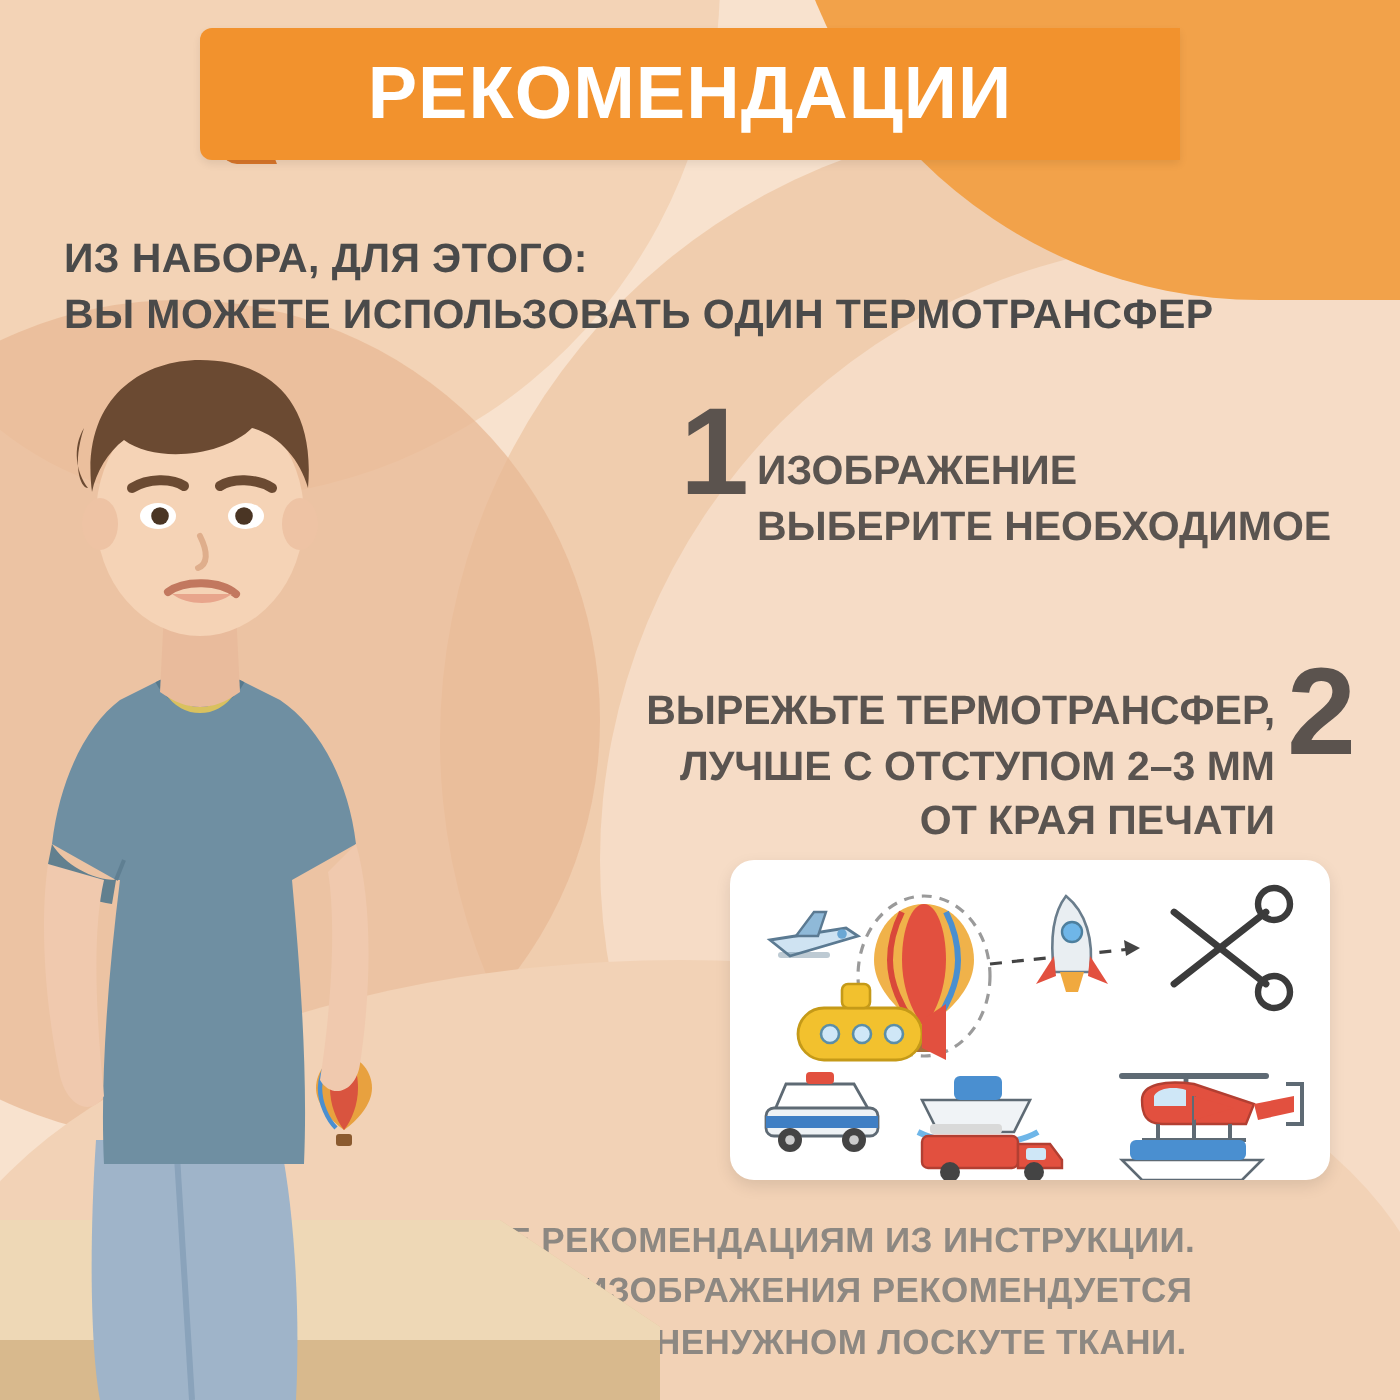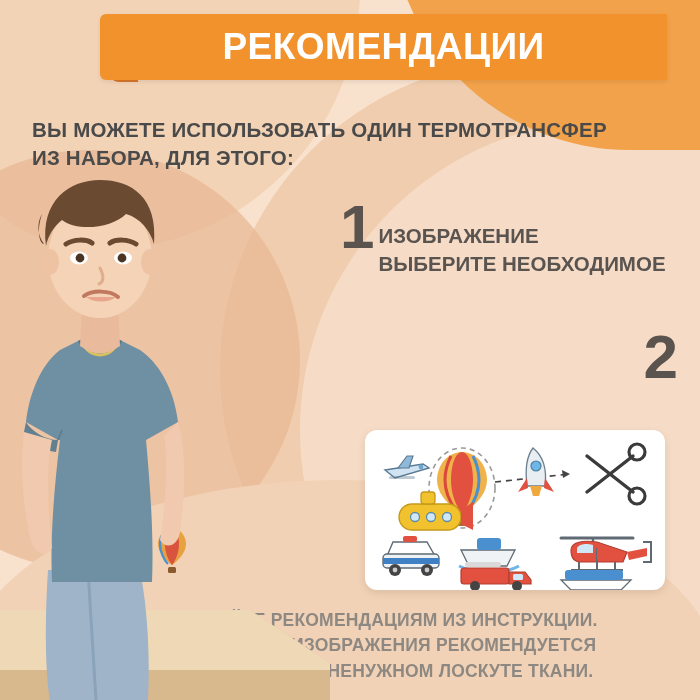--- a/index.html
+++ b/index.html
@@ -81,21 +81,21 @@
     height: 400px;
     background: #f2d2b6;
     border-radius: 50% 50% 0 0;
   }
 
   
   .ribbon {
     position: absolute;
     left: 100px;
     top: 14px;
-    width: 567px;
+    width: 490px;
     height: 66px;
     background: #f2922d;
     border-radius: 6px 0 0 6px;
     display: flex;
     align-items: center;
     justify-content: center;
     box-shadow: 0 2px 4px rgba(0,0,0,.08);
   }
   .ribbon-title {
     color: #ffffff;
@@ -236,33 +236,38 @@
   <div class="blob-left-mid"></div>
   <div class="blob-bottom"></div>
   <div class="blob-orange-right"></div>
 
   <div class="ribbon-tail"></div>
   <div class="ribbon">
     <div class="ribbon-title">Рекомендации</div>
   </div>
 
   <div class="intro">
+    <div>из набора, для этого:</div>
     <div>Вы можете использовать один термотрансфер</div>
-    <div>из набора, для этого:</div>
   </div>
 
   <div class="step1">
     <div class="num1">1</div>
     <div class="step1-text">
       <div>изображение</div>
       <div>Выберите необходимое</div>
     </div>
   </div>
 
   <div class="step2">
+    <div class="step2-text">
+      <div>Вырежьте термотрансфер,</div>
+      <div>лучше с отступом 2–3 мм</div>
+      <div>от края печати</div>
+    </div>
     <div class="num2">2</div>
   </div>
 
   <div class="card">
     <svg width="300" height="160" viewBox="0 0 300 160" xmlns="http://www.w3.org/2000/svg">
 
       <ellipse cx="97" cy="58" rx="33" ry="40" fill="none" stroke="#9a9a9a" stroke-width="1.6" stroke-dasharray="5 4"></ellipse>
       <path d="M130 52 L205 44" stroke="#444" stroke-width="1.6" stroke-dasharray="6 5" fill="none"></path>
       <polygon points="205,44 197,40 198,48" fill="#444"></polygon>
 

